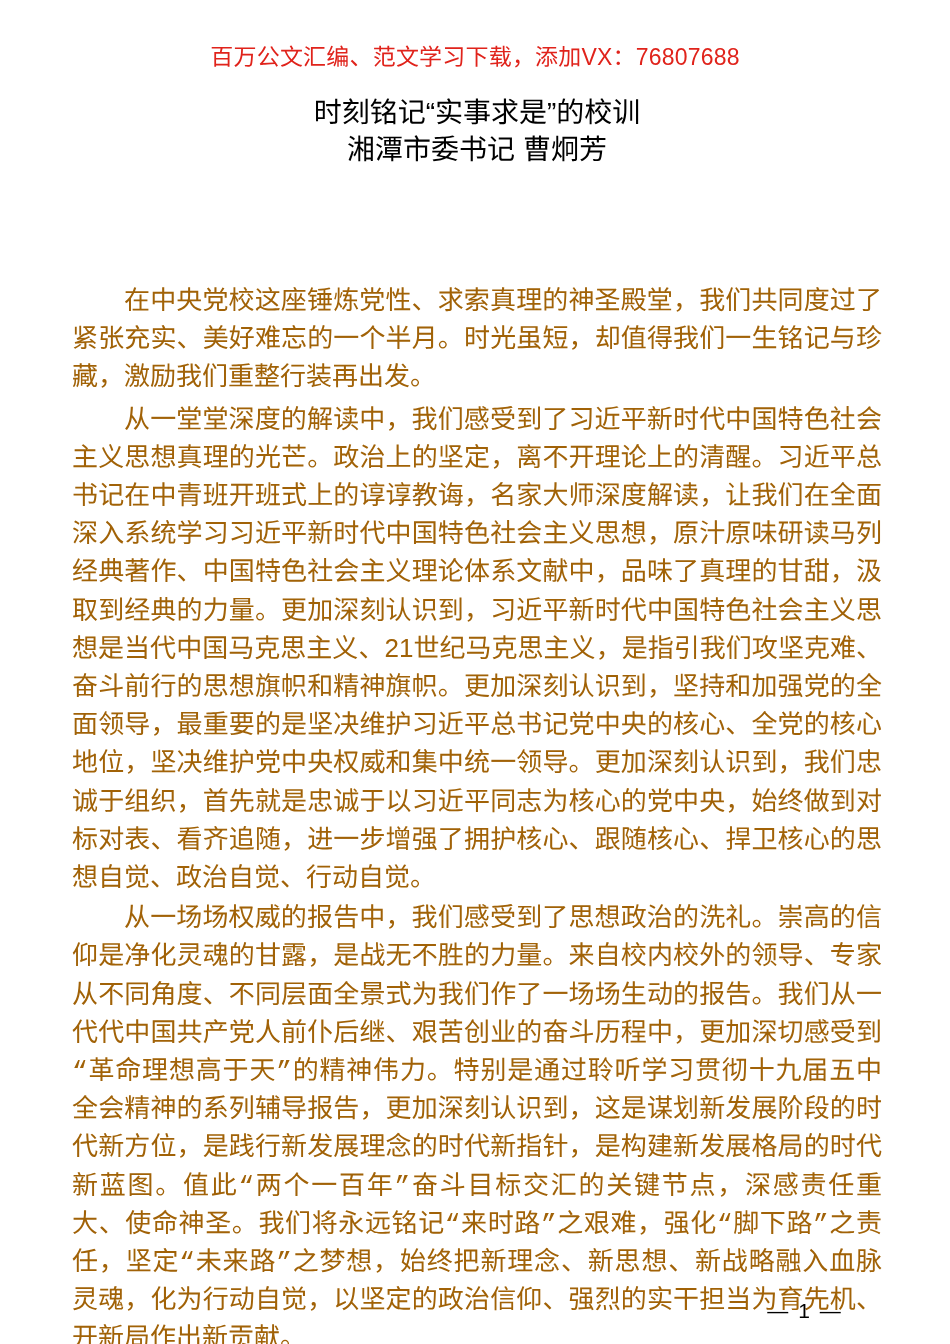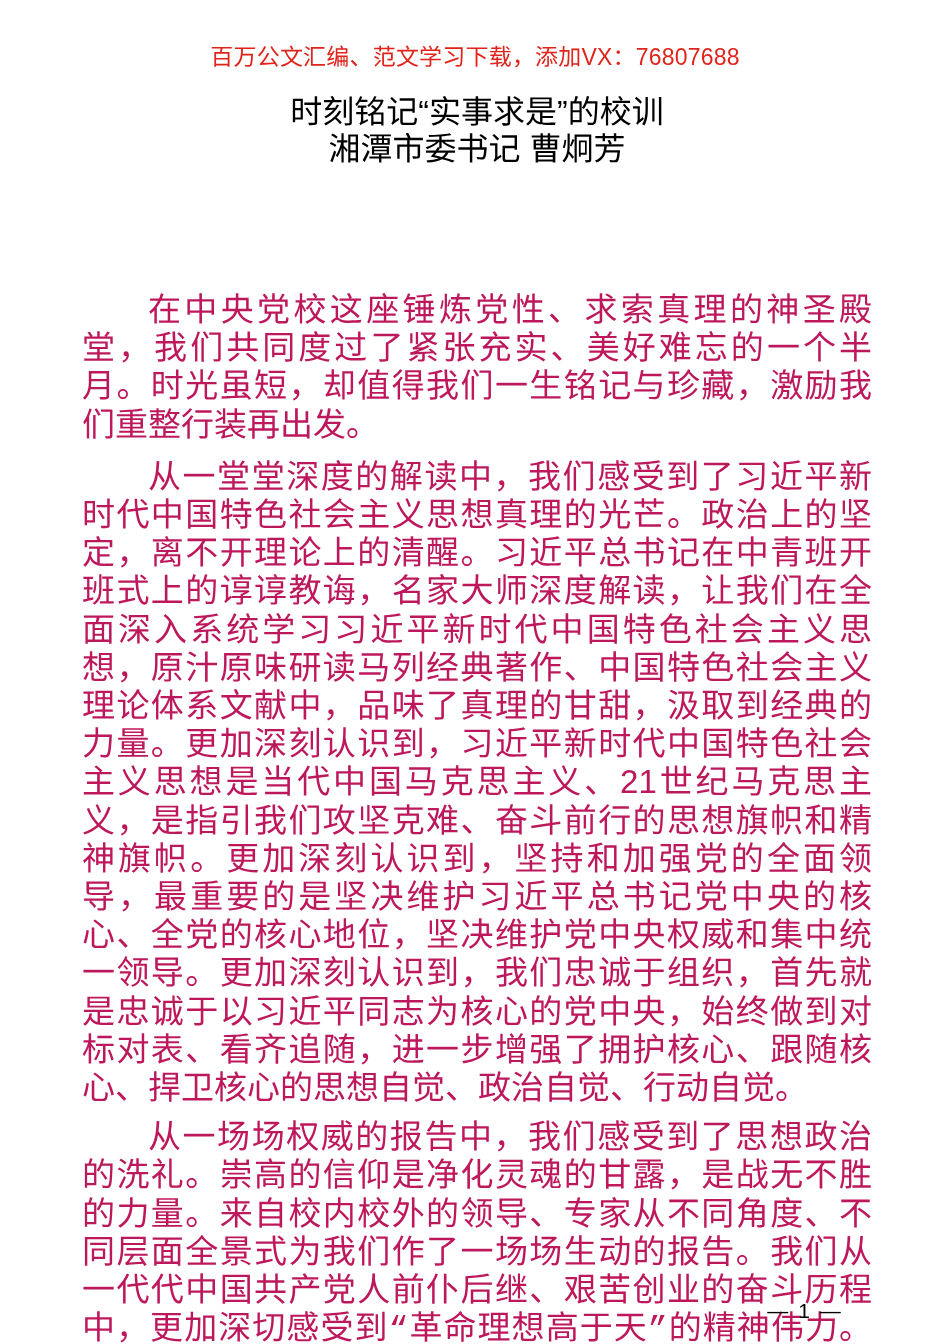--- a/index.html
+++ b/index.html
@@ -40,42 +40,42 @@
 
   
   .title-block {
     position: absolute;
     top: 94px;
     left: 68px;
     width: 818px;
     text-align: center;
   }
   .title-line {
-    font-size: 32px;
+    font-size: 28px;
     line-height: 37px;
     color: #000000;
     white-space: nowrap;
   }
 
   
   .body-block {
     position: absolute;
     top: 277px;
     left: 68px;
     width: 818px;
   }
   .para {
-    font-size: 33px;
+    font-size: 26px;
     line-height: 38.2px;
     text-align: justify;
     text-align-last: left;
     text-justify: inter-ideograph;
     text-indent: 2em;
-    margin: 14px;
-    color: #be185d;
+    margin: 4px;
+    color: #a16207;
     word-break: break-all;
   }
   .para + .para {
     margin-top: 0;
   }
   .para.spaced {
     margin-top: 4px;
     font-family: Liberation Mono, monospace;
   }
 

